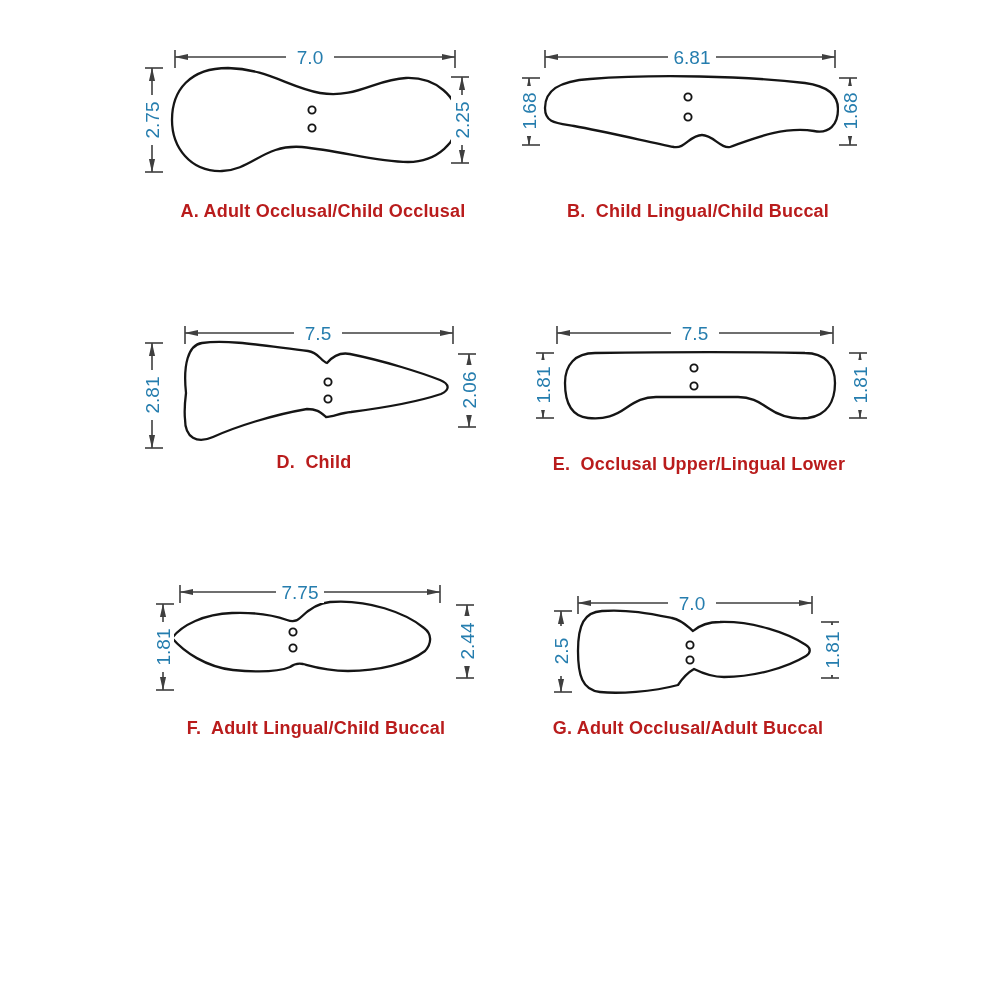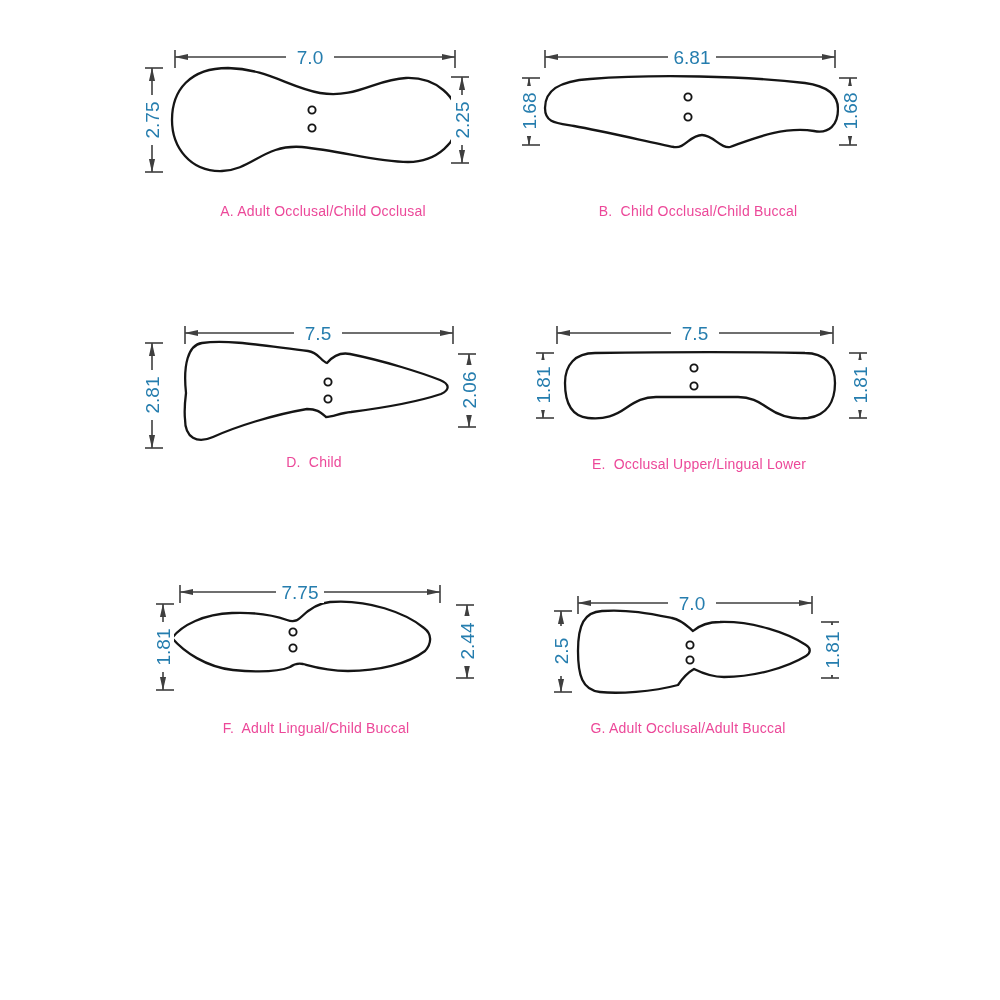--- a/index.html
+++ b/index.html
@@ -11,21 +11,21 @@
   .outline{fill:none;stroke:#151515;stroke-width:2.3;stroke-linecap:round;stroke-linejoin:round;}
   .hole{fill:#ffffff;stroke:#151515;stroke-width:1.9;}
   .dline{stroke:#3f3f3f;stroke-width:1.6;fill:none;}
   .dmask{fill:#ffffff;}
   .dtext{
     fill:#257dae;font-size:19px;font-family:"Liberation Sans",sans-serif;
     text-anchor:middle;dominant-baseline:central;
   }
   .caption{
     position:absolute;transform:translate(-50%,-50%);
-    font-weight:normal;font-size:14px;color:#ec4899;white-space:pre;
+    font-weight:bold;font-size:18px;color:#b91c1c;white-space:pre;
     letter-spacing:0.2px;
   }
 </style>
 </head>
 <body>
 
 <div class="canvas">
 
   <svg class="fig-svg" style="left:130px;top:35px" width="350" height="160">
     <defs>
@@ -96,21 +96,21 @@
     <g>
       <line class="dline" x1="350" y1="43" x2="350" y2="110" marker-start="url(#ar-b)" marker-end="url(#ar-b)"></line>
       <line class="dline" x1="339" y1="43" x2="357" y2="43"></line>
       <line class="dline" x1="339" y1="110" x2="357" y2="110"></line>
       <g transform="translate(350,76) rotate(-90)">
         <rect class="dmask" x="-25" y="-11" width="50" height="22"></rect>
         <text class="dtext" x="0" y="0">1.68</text>
       </g>
     </g>
   </svg>
-  <div class="caption" style="left:698px;top:211px">B.  Child Occlusal/Child Buccal</div>
+  <div class="caption" style="left:698px;top:211px">B.  Child Lingual/Child Buccal</div>
 
   <svg class="fig-svg" style="left:130px;top:305px" width="365" height="165">
     <defs>
       <marker id="ar-d" viewBox="0 0 12 8" refX="11.5" refY="4" markerWidth="14" markerHeight="9.3" orient="auto-start-reverse" markerUnits="userSpaceOnUse">
         <path d="M0 1.3 L12 4 L0 6.7 Z" fill="#3f3f3f"></path>
       </marker>
     </defs>
     <path class="outline" d="M 56 88 C 53 60, 58 40, 72 38 C 100 34, 142 42, 178 46 C 188 47, 191 56, 197 58
          C 203 51, 210 47, 220 49 C 255 56, 292 68, 310 75 C 320 79, 320 85, 311 89
          C 290 96, 252 103, 221 107 C 210 108, 203 112, 196 112 C 190 107, 187 104, 177 104

